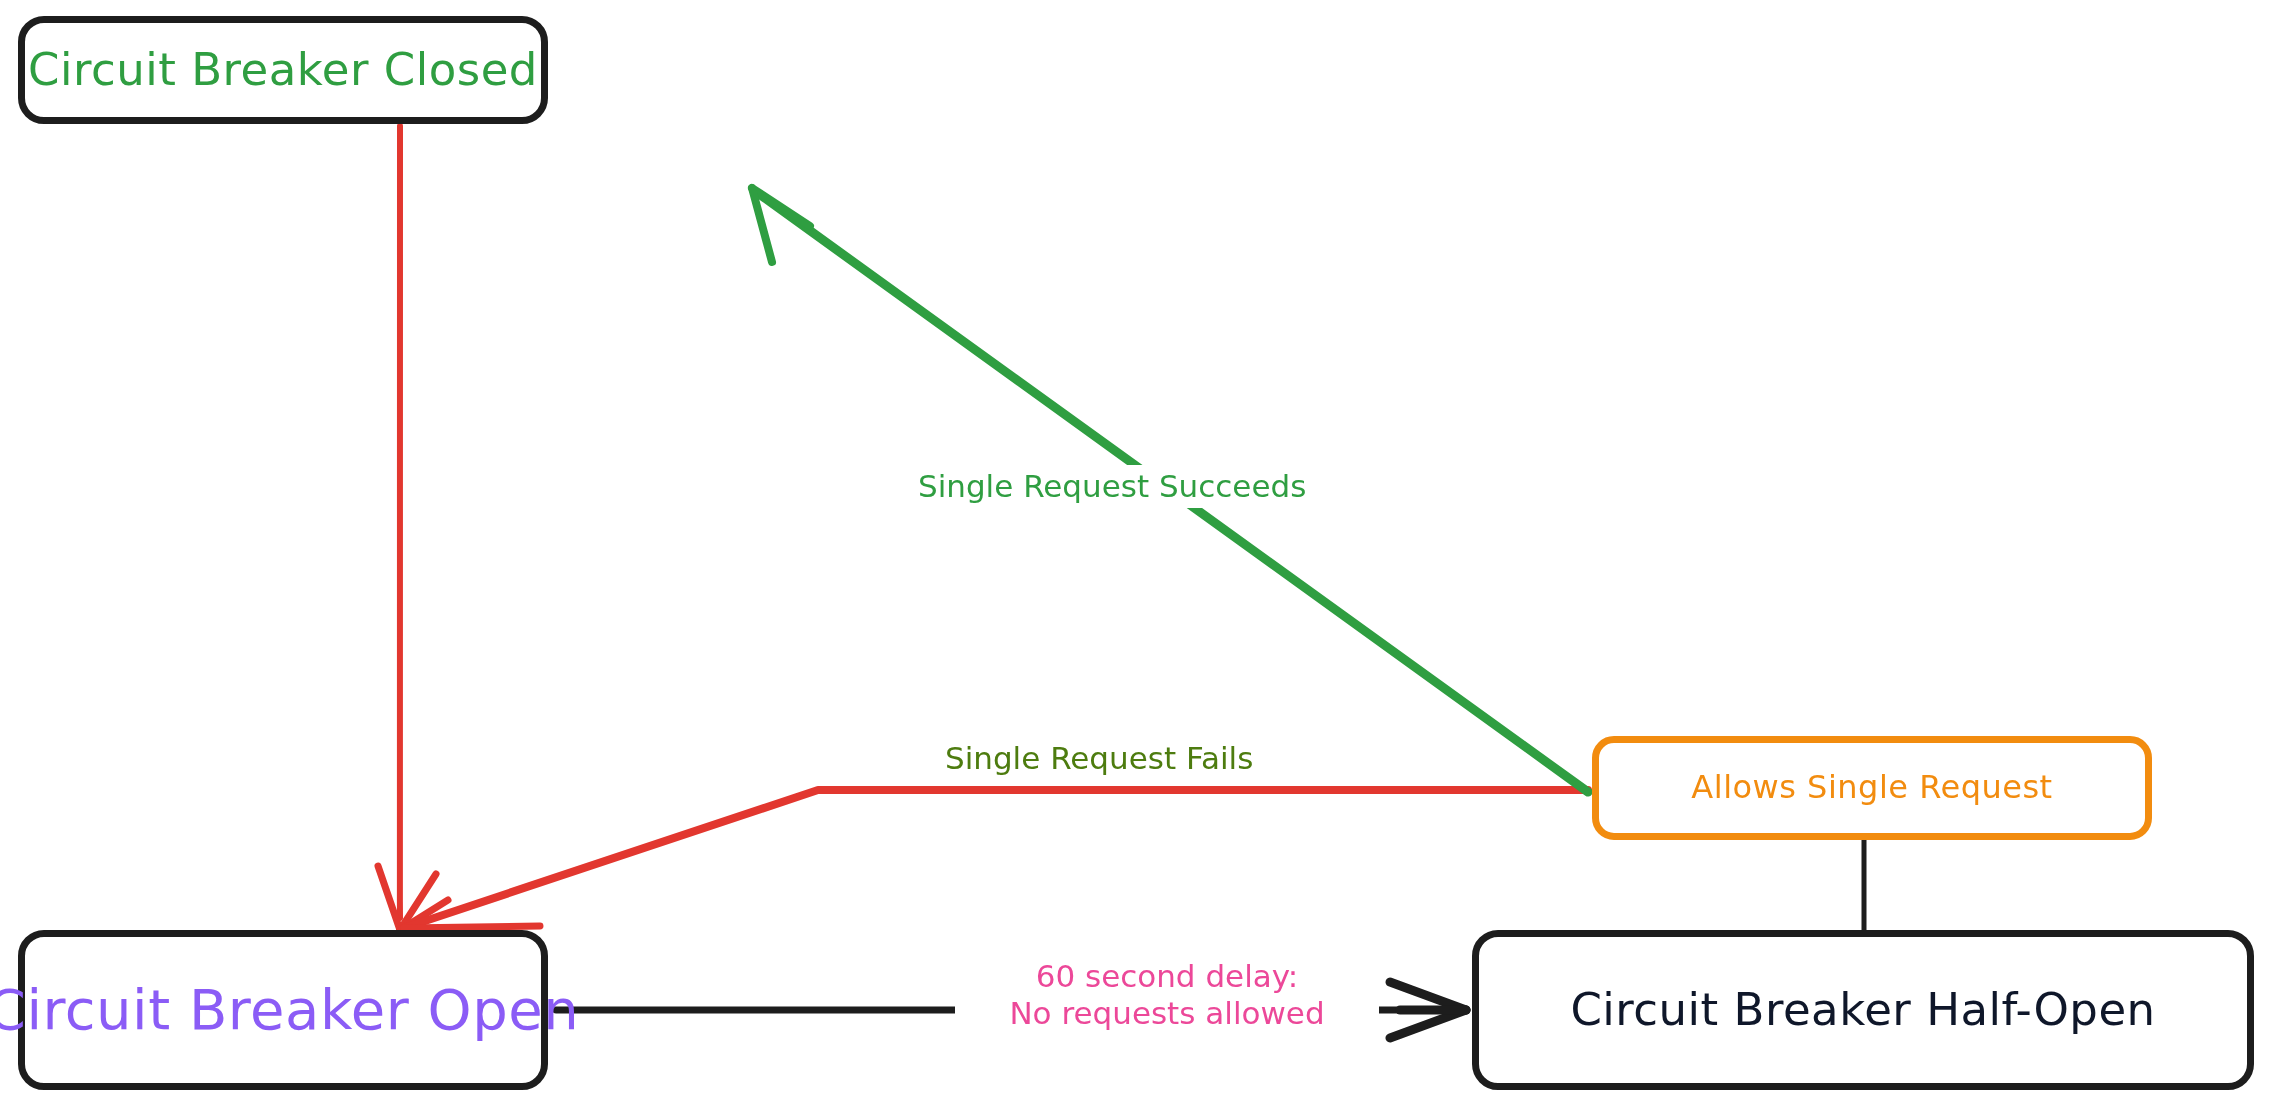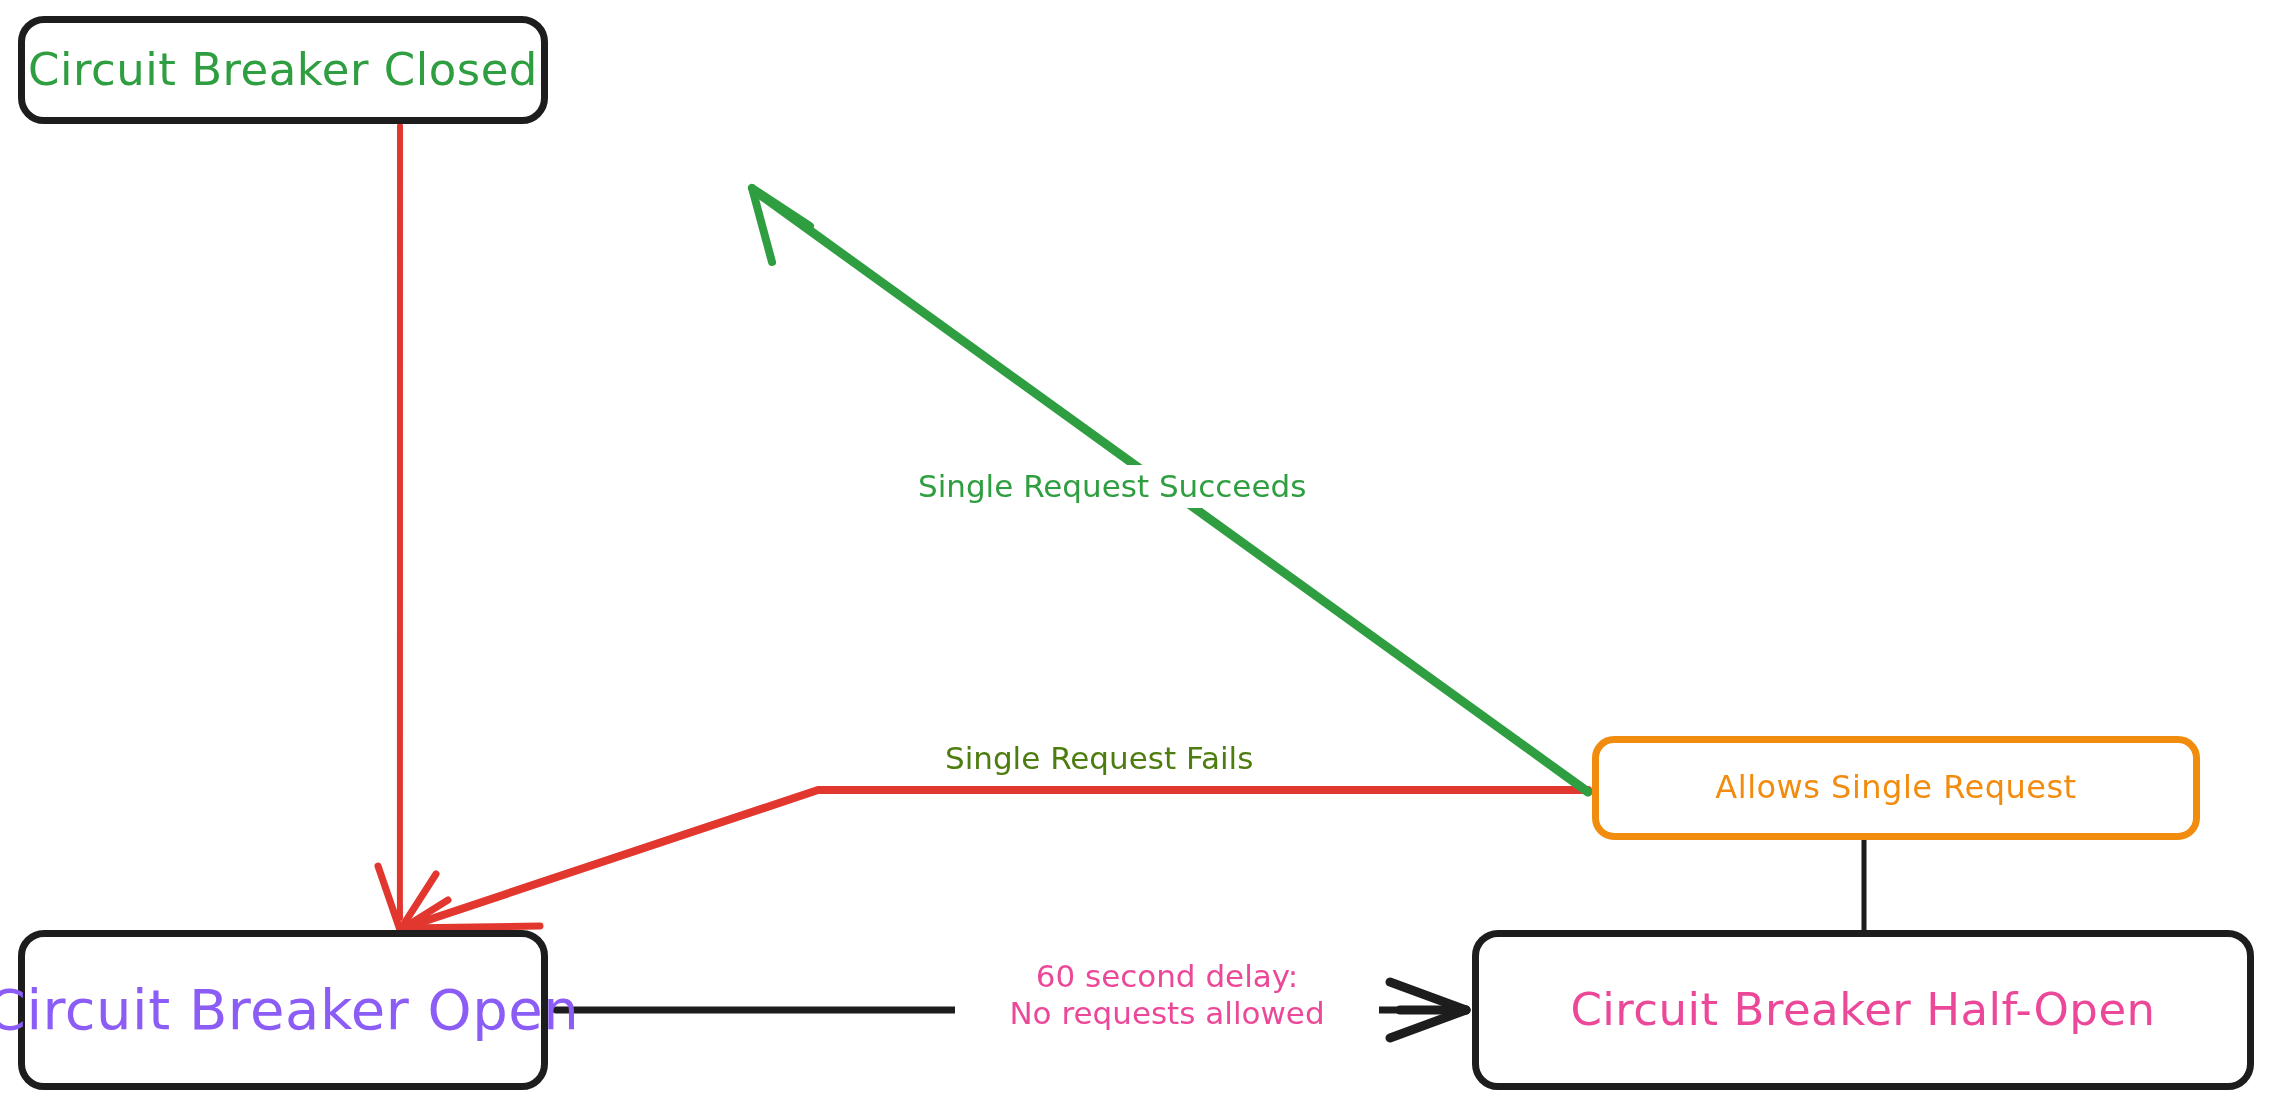--- a/index.html
+++ b/index.html
@@ -55,25 +55,25 @@
     left: 18px;  top: 930px;  width: 530px;  height: 160px;
   }
   #node-open .node-label {
     color: #8b5cf6;  font-size: 56px;
   }
 
   #node-halfopen {
     left: 1472px;  top: 930px;  width: 782px;  height: 160px;
   }
   #node-halfopen .node-label {
-    color: #ec4899;  font-size: 45px;
+    color: #0f172a;  font-size: 45px;
   }
 
   #node-allows {
-    left: 1592px;  top: 736px;  width: 608px;  height: 104px;
+    left: 1592px;  top: 736px;  width: 560px;  height: 104px;
   }
   #node-allows .node-label {
     color: #f28c0f;  font-size: 32px;
   }
 
   
   .edge-label {
     position: absolute;
     z-index: 4;
     font-family: "DejaVu Sans", sans-serif;

